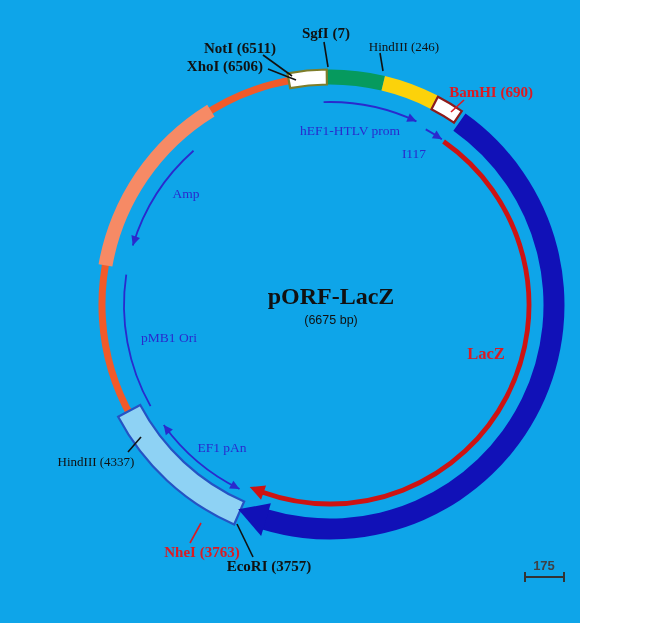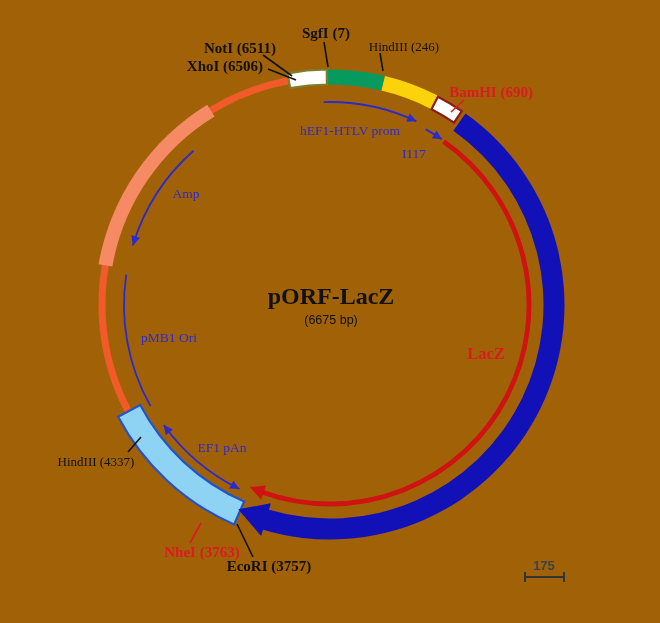--- a/index.html
+++ b/index.html
@@ -1,16 +1,16 @@
 <!DOCTYPE html>
 <html><head>
 <meta charset="utf-8">
 <style>
   html,body{margin:0;padding:0;background:#ffffff;}
-  .stage{position:relative;width:660px;height:623px;background:#a16207;overflow:hidden;}
+  .stage{position:relative;width:580px;height:623px;background:#0ea5e9;overflow:hidden;}
   svg{display:block;}
   .f-serif{font-family:"Liberation Serif","DejaVu Serif",serif;}
   .f-sans{font-family:"Liberation Sans","DejaVu Sans",sans-serif;}
 </style>
 </head>
 <body>
 
 <div class="stage">
   <svg id="plasmid-svg" width="660" height="623" viewBox="0 0 660 623" xmlns="http://www.w3.org/2000/svg">
       <path d="M131.56,417.27 A228,228 0 0 1 294.33,79.81" fill="none" stroke="#F15A29" stroke-width="7"></path>

